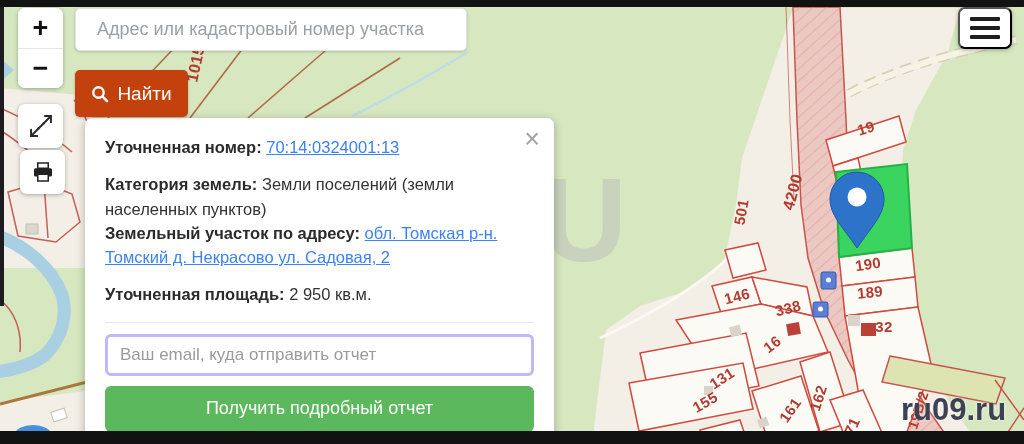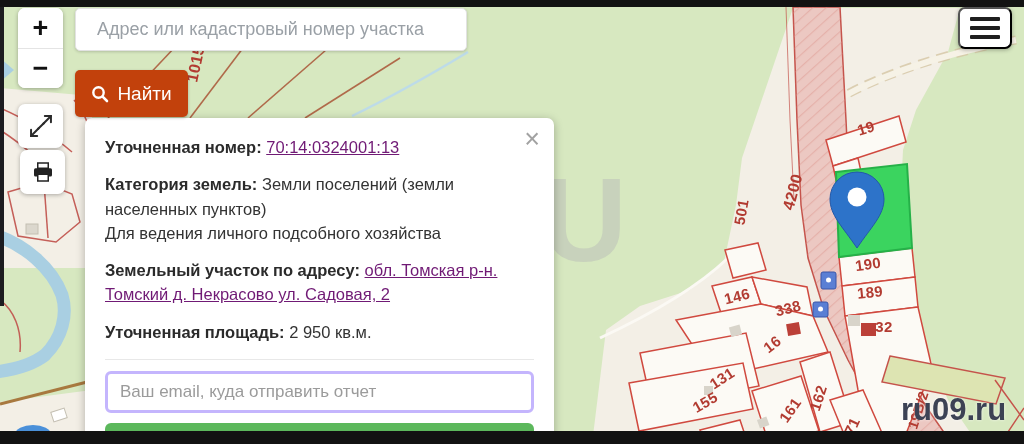--- a/index.html
+++ b/index.html
@@ -44,21 +44,21 @@
               font-family:inherit; display:flex; align-items:center; justify-content:center; gap:8px;
               box-shadow:0 1px 3px rgba(0,0,0,.25); cursor:pointer;margin-top:8px; }
 
   
   .popup { position:absolute; left:85px; top:118px; width:469px; z-index:12; background:#fff;
            border-radius:7px; box-shadow:0 2px 10px rgba(0,0,0,.28); padding:17px 20px 20px 20px;
            font-size:16.5px; color:#333; }
   .popup p { margin:0 0 13px; line-height:1.47; }
   .popup p.tight { margin-bottom:0; }
   .popup b { color:#2b2b2b; }
-  .plink { color:#701a75; text-decoration:underline; cursor:pointer; }
+  .plink { color:#3b82f6; text-decoration:underline; cursor:pointer; }
   .popup hr { border:none; border-top:1px solid #e8e8e8; margin:15px 0 0; }
   .close-x { position:absolute; top:8px; right:14px; font-size:27px; color:#a2a2a2; background:none;
              border:none; cursor:pointer; line-height:1; font-family:inherit; }
   .email-input { width:100%; height:42px; margin-top:11px; border:3px solid #c4b5fd; border-radius:6px;
                  padding:0 12px; font-size:17px; color:#444; font-family:inherit; outline:none; }
   .email-input::placeholder { color:#9b9b9b; }
   .report-btn { width:100%; height:46px; margin-top:10px; background:#5cb85c; border:none; border-radius:6px;
                 color:#fff; font-size:18px; font-family:inherit; cursor:pointer; }
 </style>
 </head>
@@ -232,21 +232,20 @@
 
     <p>
       <b>Уточненная номер:</b>
       <a class="plink">70:14:0324001:13</a>
     </p>
 
     <p class="tight">
       <b>Категория земель:</b>
       <span>Земли поселений (земли населенных пунктов)</span>
     </p>
-    <p>Для ведения личного подсобного хозяйства</p>
 
     <p>
       <b>Земельный участок по адресу:</b>
       <a class="plink">обл. Томская р-н. Томский д. Некрасово ул. Садовая, 2</a>
     </p>
 
     <p>
       <b>Уточненная площадь:</b>
       <span>2 950 кв.м.</span>
     </p>

